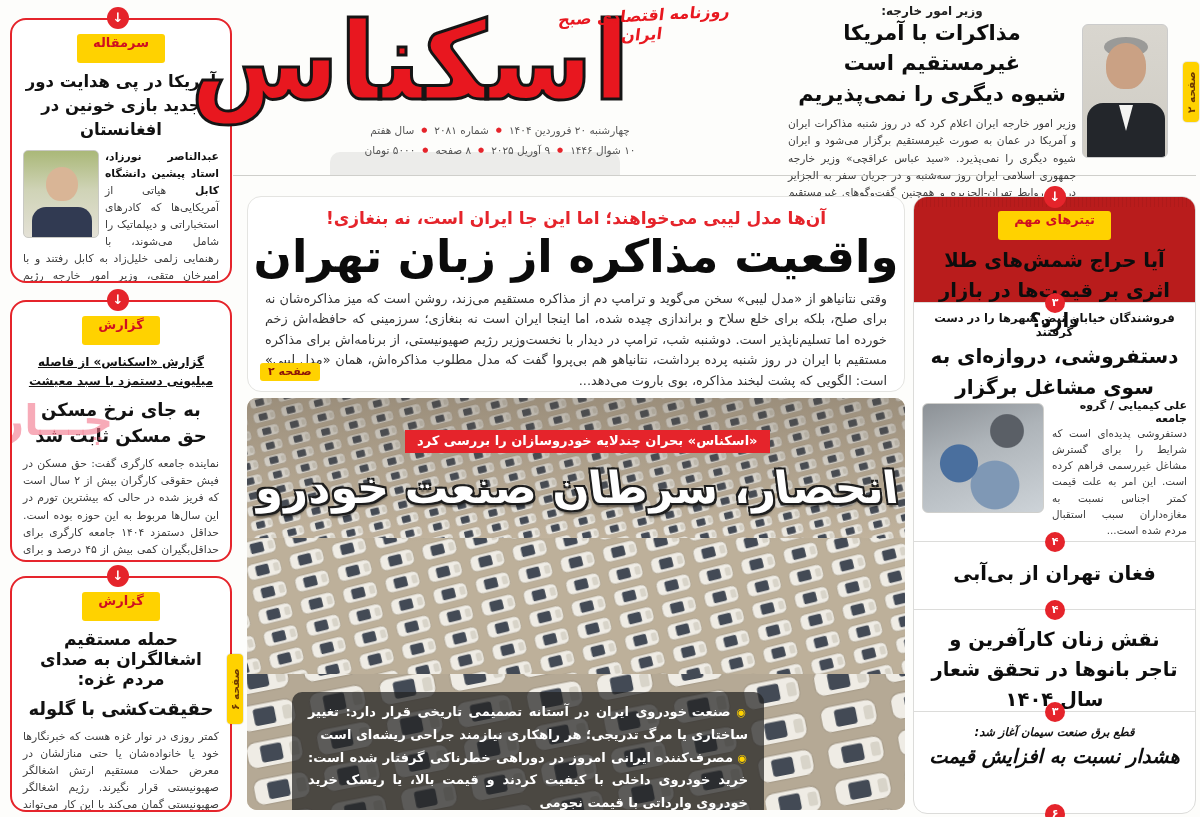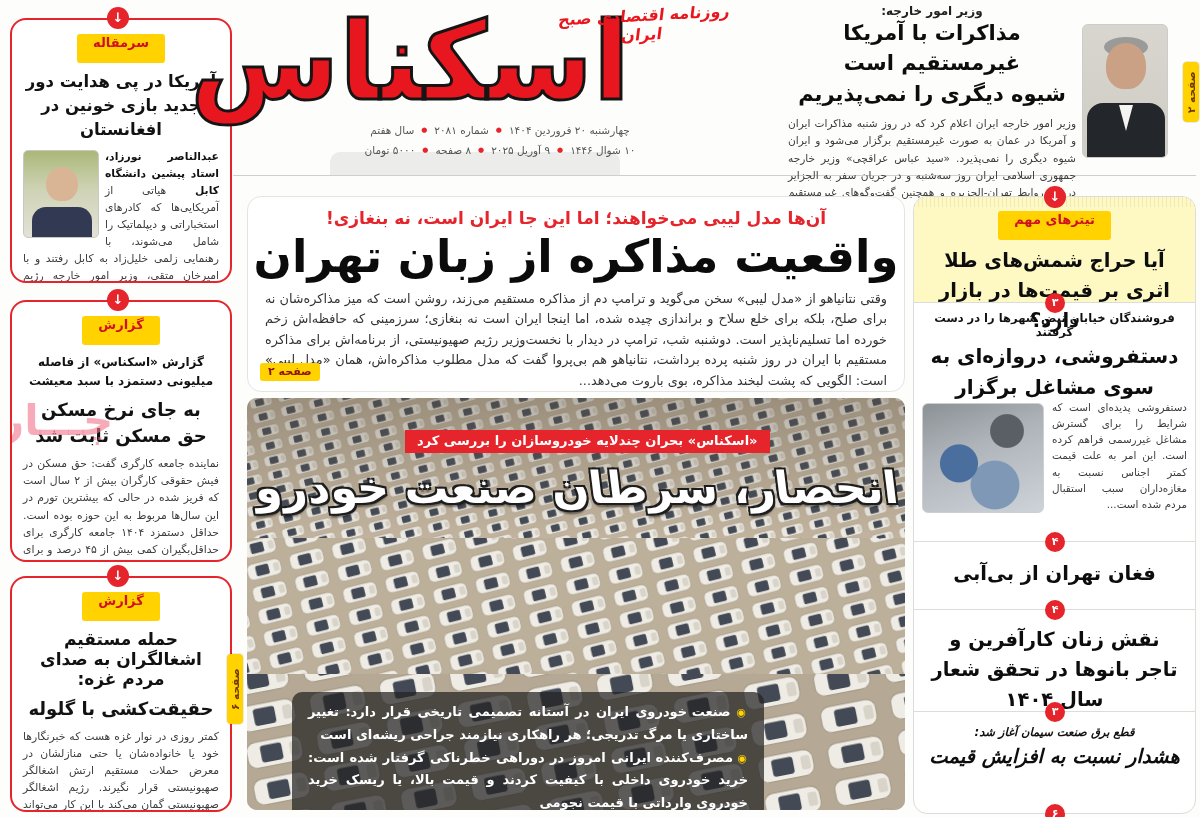--- a/index.html
+++ b/index.html
@@ -83,21 +83,21 @@
                     text-shadow:2px 2px 0 #1d1d1d,-2px 2px 0 #1d1d1d,2px -2px 0 #1d1d1d,-2px -2px 0 #1d1d1d,0 4px 2px rgba(0,0,0,.45); }
   #photo-bullets { position:absolute; left:45px; top:294px; width:472px; background:rgba(35,35,35,.72); border-radius:10px;
                    padding:9px 16px 11px; z-index:4; }
   #photo-bullets .bullet { color:#fff; font-weight:bold; font-size:13px; line-height:1.75; text-align:justify; direction:rtl; }
   #photo-bullets .bullet::before { content:"◉ "; color:#ffd200; font-size:11px; }
   #vtab-cars { left:227px; top:654px; height:70px; }
 
   
   #sidebar { position:absolute; left:913px; top:196px; width:283px; height:618px; border:1px solid #dcdcda;
              border-radius:14px; background:#fff; }
-  #sidebar .gray-head { position:absolute; left:0; right:0; top:0; height:105px; background:#fef9c3; border-radius:13px 13px 0 0;
+  #sidebar .gray-head { position:absolute; left:0; right:0; top:0; height:105px; background:#b91c1c; border-radius:13px 13px 0 0;
              text-align:center; }
   #sidebar .gray-head .hatch { height:10px; border-radius:13px 13px 0 0;
              background:repeating-linear-gradient(90deg, rgba(0,0,0,.06) 0 1px, transparent 1px 4px); }
   #sidebar .ylabel { margin-top:4px; }
   .sb-title { font-weight:bold; color:#0d0d0d; text-align:center; font-size:19.5px; line-height:1.55; }
   .sep { position:absolute; left:0; right:0; height:1px; background:#dcdcda; }
   #sb-item1-title { margin-top:6px; }
   #sb-item2 { position:absolute; left:0; right:0; top:106px; height:238px; text-align:center; }
   #sb-item2 .kicker { font-size:11.5px; margin-top:8px; }
   #sb-item2 .title { margin-top:2px; font-size:20px; }
@@ -159,21 +159,21 @@
       <span class="lead-bold">عبدالناصر نورزاد، استاد پیشین دانشگاه کابل</span>
       <span>هیاتی از آمریکایی‌ها که کادرهای استخباراتی و دیپلماتیک را شامل می‌شوند، با رهنمایی زلمی خلیل‌زاد به کابل رفتند و با امیرخان متقی، وزیر امور خارجه رژیم طالبان، روی طیفی از مسائل پیچیده و ضمایم استخباراتی، برای ساعت‌ها گفت‌وگو کردند...</span>
     </div>
     
   </div>
 
   <div class="arrow-circle" style="left:107px; top:289px;">↓</div>
   <div id="box-report1" class="redbox">
     <div class="watermark">چـــار</div>
     <span class="ylabel">گزارش</span>
-    <div class="kicker-sm" style="font-size:12px; margin-top:8px; line-height:1.55;">گزارش «اسکناس» از فاصله میلیونی دستمزد با سبد معیشت</div>
+    <div class="kicker-sm" style="font-size:12px; margin-top:8px; line-height:1.55;text-decoration:underline;">گزارش «اسکناس» از فاصله میلیونی دستمزد با سبد معیشت</div>
     <div class="title">به جای نرخ مسکن</div>
     <div class="title" style="margin-top:0;">حق مسکن ثابت شد</div>
     <div class="body">نماینده جامعه کارگری گفت: حق مسکن در فیش حقوقی کارگران بیش از ۲ سال است که فریز شده در حالی که بیشترین تورم در این سال‌ها مربوط به این حوزه بوده است. حداقل دستمزد ۱۴۰۴ جامعه کارگری برای حداقل‌بگیران کمی بیش از ۴۵ درصد و برای سایر سطوح ۳۲ درصد تعیین شد...</div>
     
   </div>
 
   <div class="arrow-circle" style="left:107px; top:565px;">↓</div>
   <div id="box-report2" class="redbox">
     <span class="ylabel">گزارش</span>
     <div class="kicker-sm" style="font-size:17px; margin-top:8px;">حمله مستقیم اشغالگران به صدای مردم غزه:</div>
@@ -238,20 +238,21 @@
     <div class="arrow-circle" style="left:130px; top:-11px;">↓</div>
 
     <div class="sep" style="top:105px;"></div>
     <div class="num-circle" style="left:131px; top:96px;">۳</div>
 
     <div id="sb-item2">
       <div class="kicker kicker-sm">فروشندگان خیابان نبض شهرها را در دست گرفتند</div>
       <div class="title sb-title" style="padding:0 14px;">دستفروشی، دروازه‌ای به سوی مشاغل برگزار</div>
       <div class="cols">
         <div class="vendor-photo"></div>
+        <div class="author">علی کیمیایی / گروه جامعه</div>
         <div class="body">دستفروشی پدیده‌ای است که شرایط را برای گسترش مشاغل غیررسمی فراهم کرده است. این امر به علت قیمت کمتر اجناس نسبت به مغازه‌داران سبب استقبال مردم شده است...</div>
       </div>
     </div>
 
     <div class="sep" style="top:344px;"></div>
     <div class="num-circle" style="left:131px; top:335px;">۴</div>
 
     <div id="sb-item3-title" class="sb-title">فغان تهران از بی‌آبی</div>
 
     <div class="sep" style="top:412px;"></div>

